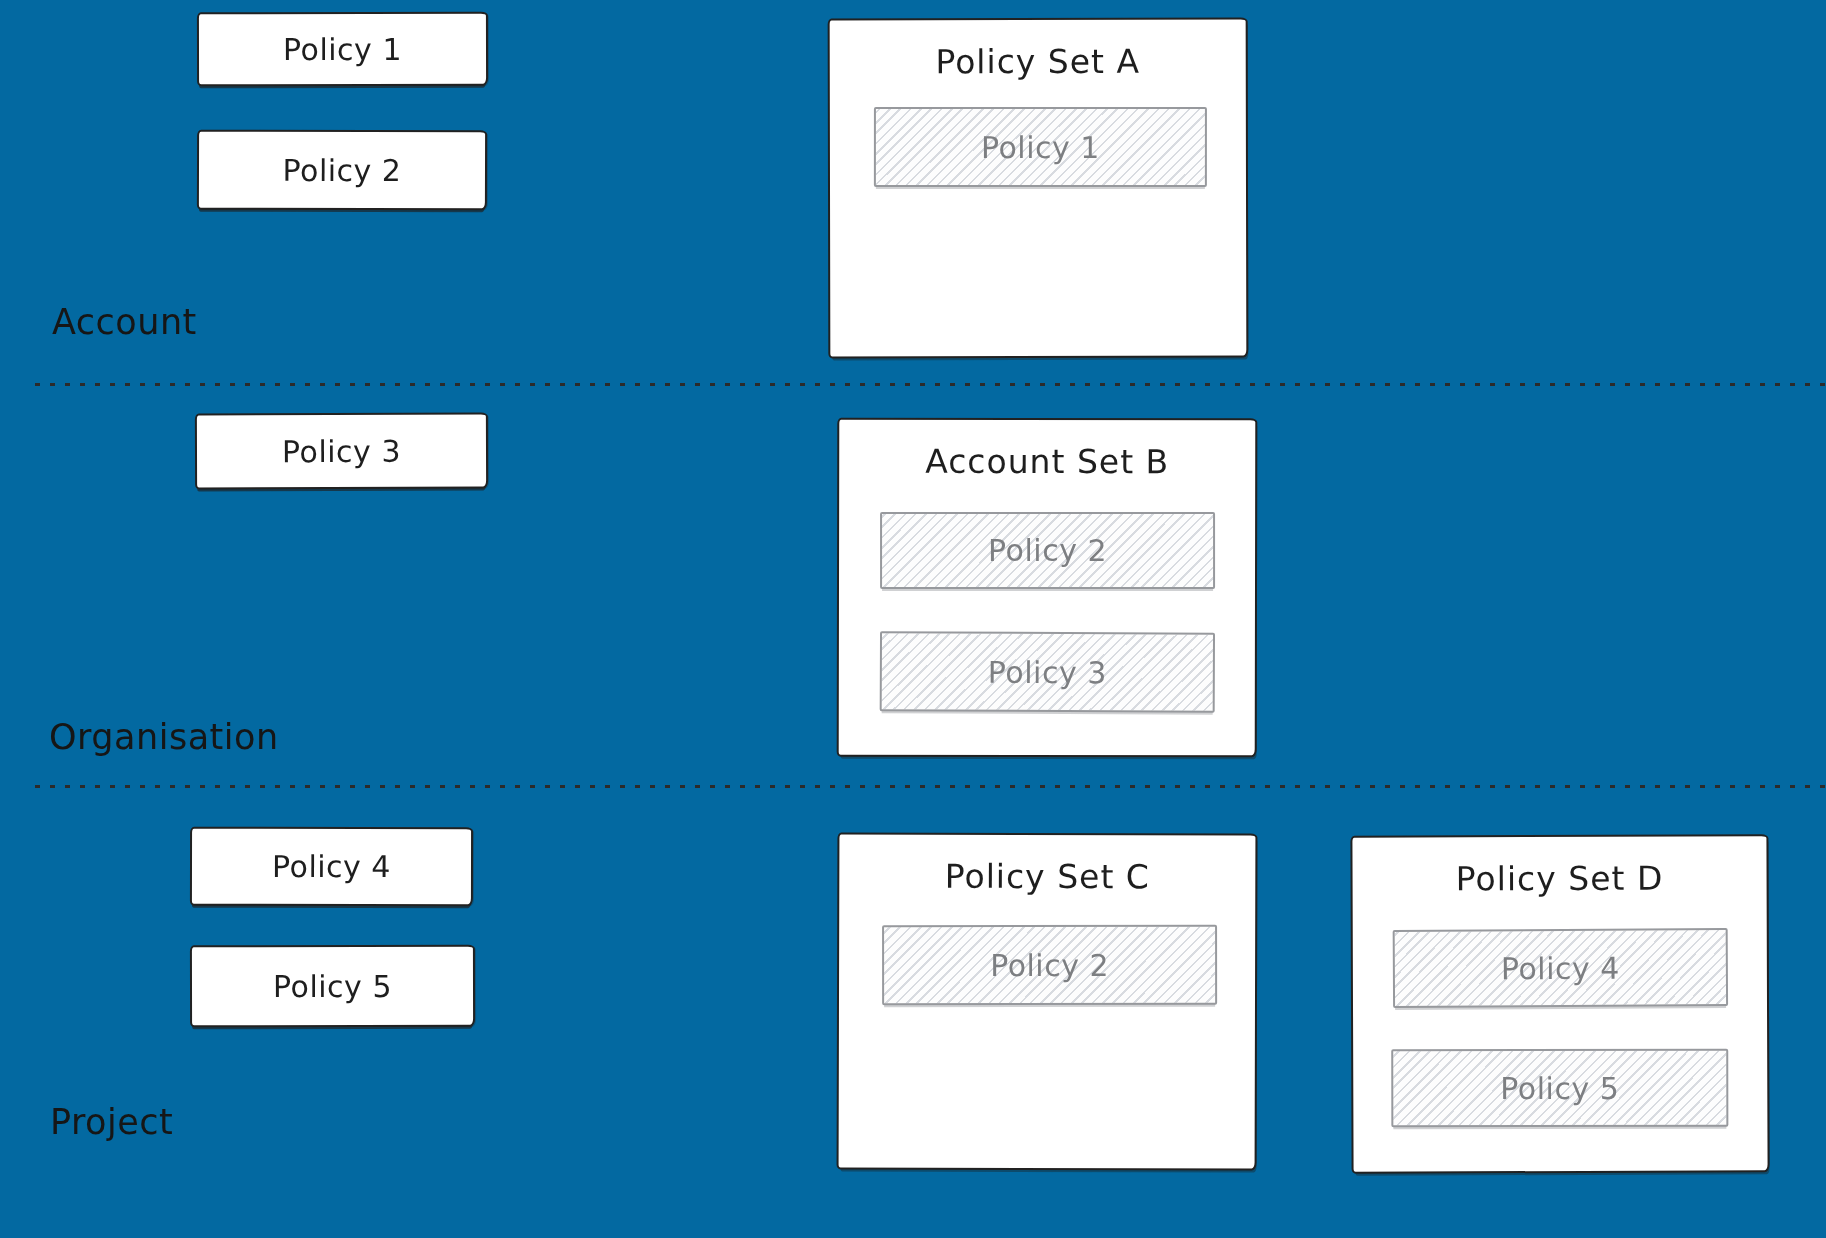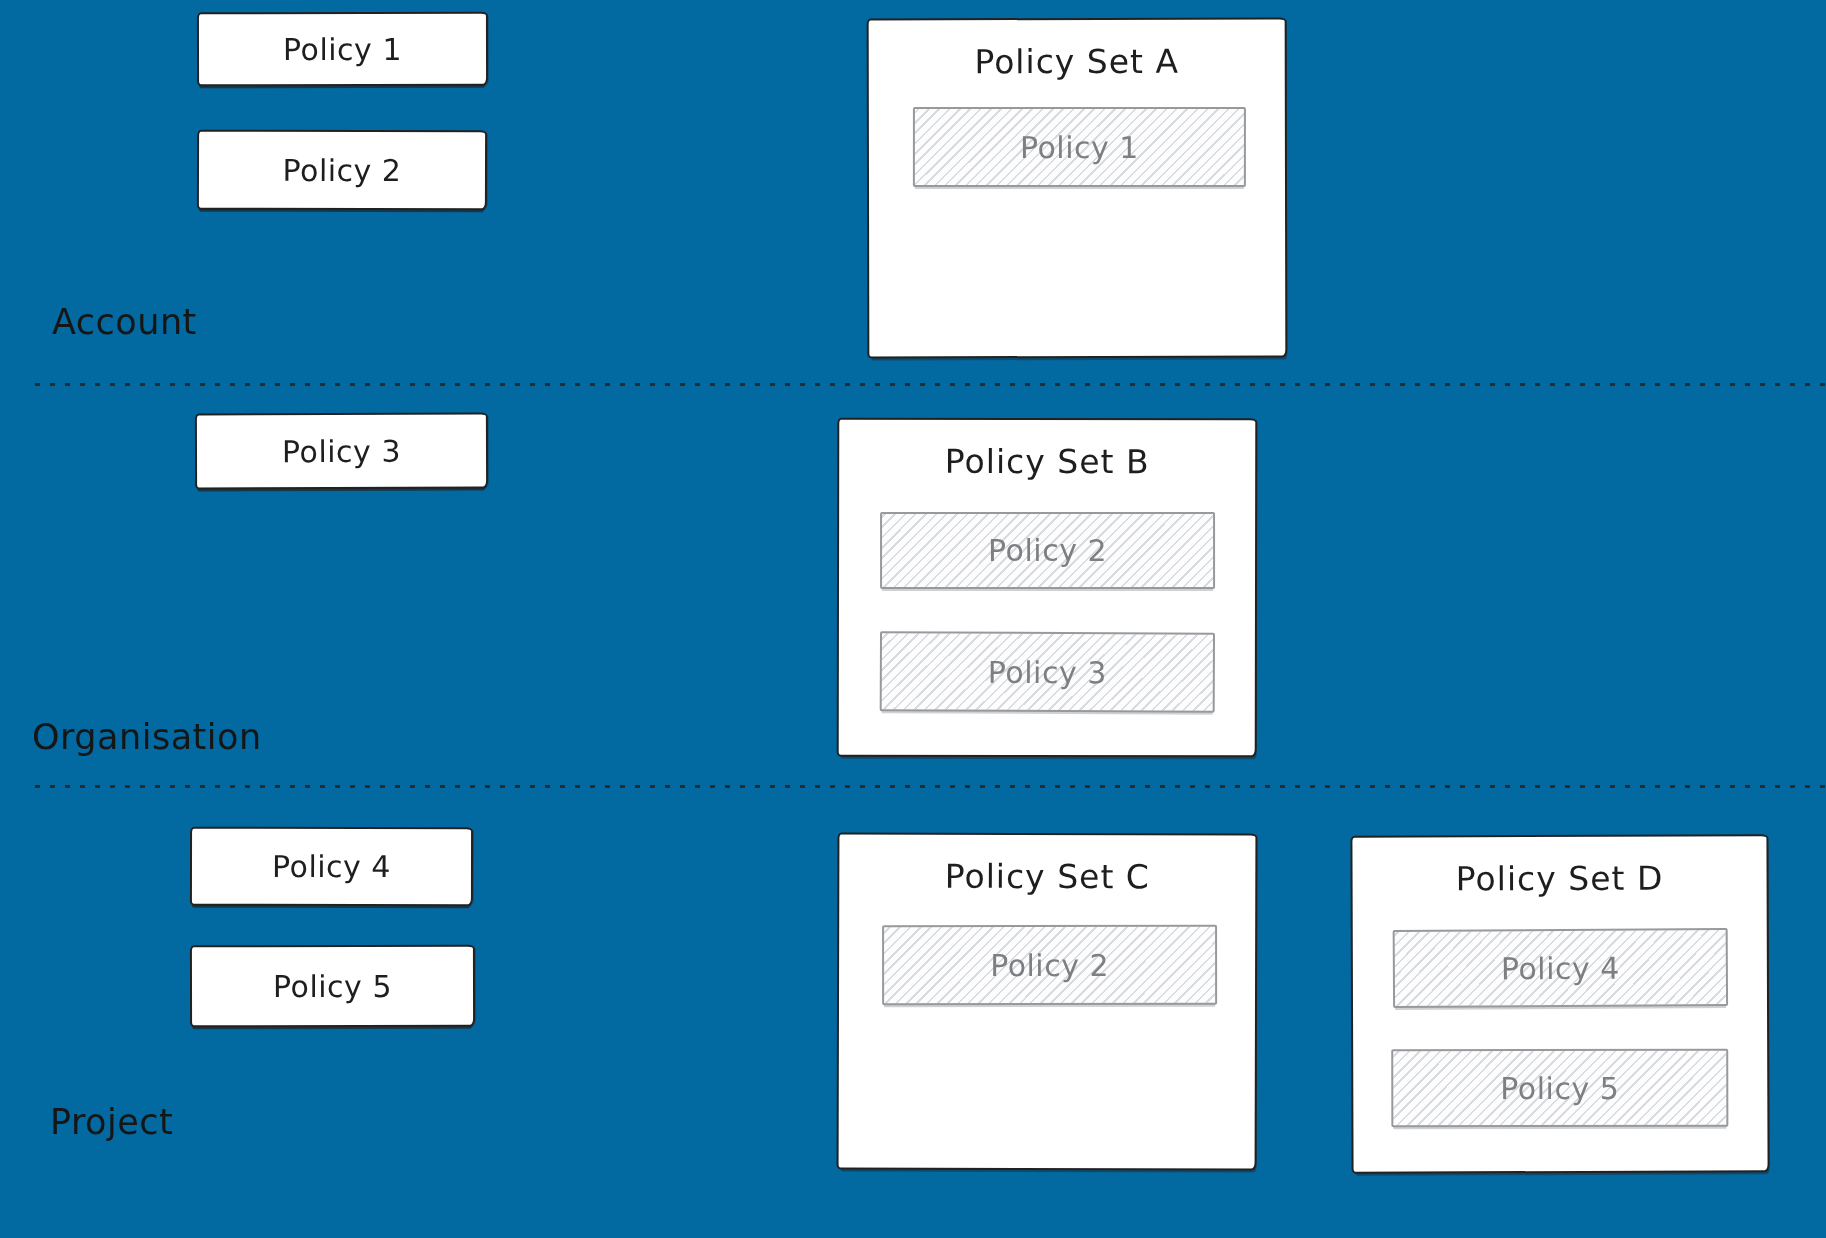--- a/index.html
+++ b/index.html
@@ -67,27 +67,27 @@
   .r-d{transform:rotate(0.1deg);}
 
   
   #box-policy1{left:197px;top:12px;width:291px;height:74px;}
   #box-policy2{left:197px;top:130px;width:290px;height:80px;}
   #box-policy3{left:195px;top:413px;width:293px;height:76px;}
   #box-policy4{left:190px;top:827px;width:283px;height:79px;}
   #box-policy5{left:190px;top:945px;width:285px;height:82px;}
 
   #label-account{left:52px;top:303px;}
-  #label-organisation{left:32px;top:718px;}
+  #label-organisation{left:49px;top:718px;}
   #label-project{left:50px;top:1103px;text-align:right;}
 
   #divider-1{left:35px;width:1791px;top:383px;}
   #divider-2{left:35px;width:1791px;top:785px;}
 
-  #set-a{left:828px;top:18px;width:420px;height:340px;margin-left:39px;}
+  #set-a{left:828px;top:18px;width:420px;height:340px;}
   #set-a .m1{left:44px;top:87px;width:333px;height:80px;}
 
   #set-b{left:837px;top:418px;width:420px;height:339px;}
   #set-b .m1{left:41px;top:92px;width:335px;height:77px;}
   #set-b .m2{left:41px;top:212px;width:335px;height:80px;}
 
   #set-c{left:837px;top:833px;width:420px;height:337px;}
   #set-c .m1{left:43px;top:90px;width:335px;height:80px;}
 
   #set-d{left:1351px;top:835px;width:418px;height:338px;}
@@ -108,21 +108,21 @@
     <div class="member m1 r-b">Policy 1</div>
   </div>
 
   <div id="label-account" class="tier-label">Account</div>
 
   <div id="divider-1" class="divider"></div>
 
   <div id="box-policy3" class="sketch policy-box r-c">Policy 3</div>
 
   <div id="set-b" class="sketch policy-set r-d">
-    <div class="set-title">Policy Set B</div>
+    <div class="set-title">Account Set B</div>
     <div class="member m1 r-a">Policy 2</div>
     <div class="member m2 r-b">Policy 3</div>
   </div>
 
   <div id="label-organisation" class="tier-label">Organisation</div>
 
   <div id="divider-2" class="divider"></div>
 
   <div id="box-policy4" class="sketch policy-box r-d">Policy 4</div>
 

